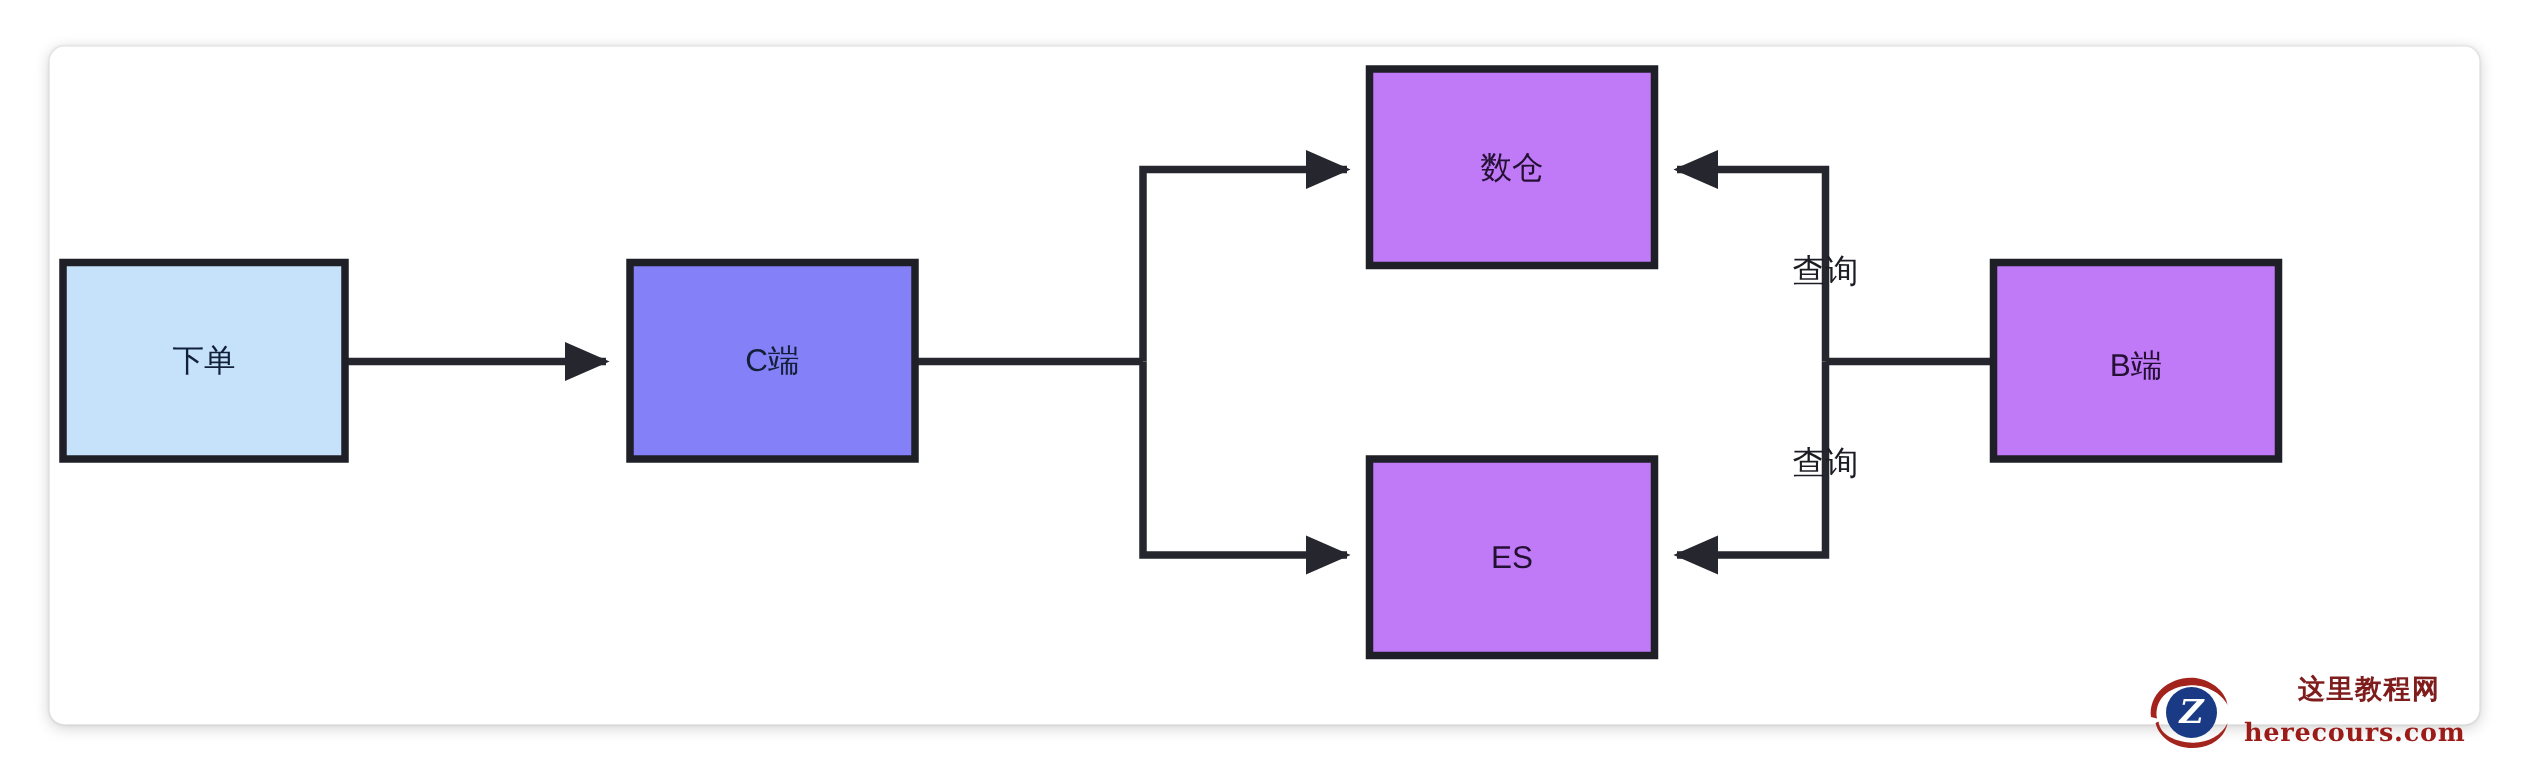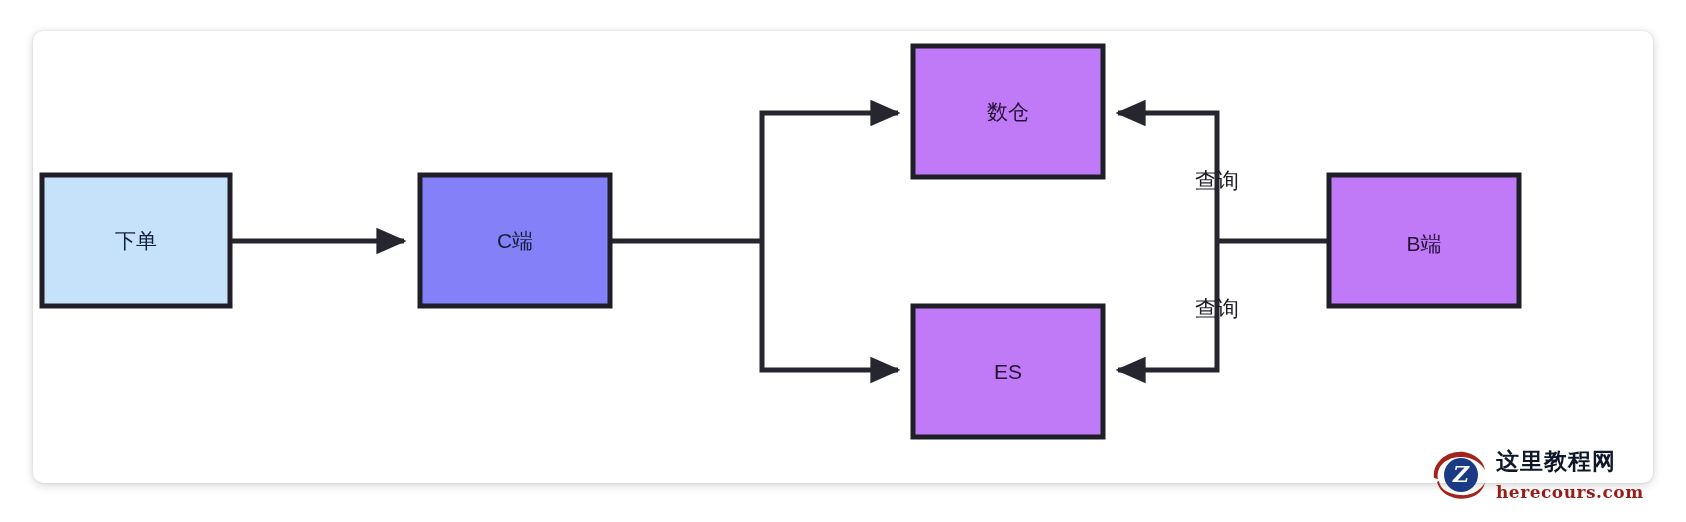--- a/index.html
+++ b/index.html
@@ -88,25 +88,26 @@
     flex: 0 0 62px;
   }
   #wm-text {
     display: flex;
     flex-direction: column;
     justify-content: center;
     line-height: 1.05;
   }
   #wm-cn {
     font-family: "DejaVu Sans", sans-serif;
-    font-size: 23px;
+    font-size: 18px;
     font-weight: bold;
-    color: #0f172a;
+    color: #7f1d1d;
     letter-spacing: 1px;
     white-space: nowrap;
+    margin-left: 36px;
   }
   #wm-en {
     font-family: "DejaVu Serif", serif;
     font-size: 17px;
     font-weight: bold;
     color: #9a1b17;
     letter-spacing: 0.5px;
     white-space: nowrap;
     margin-top: 11px;
   }

